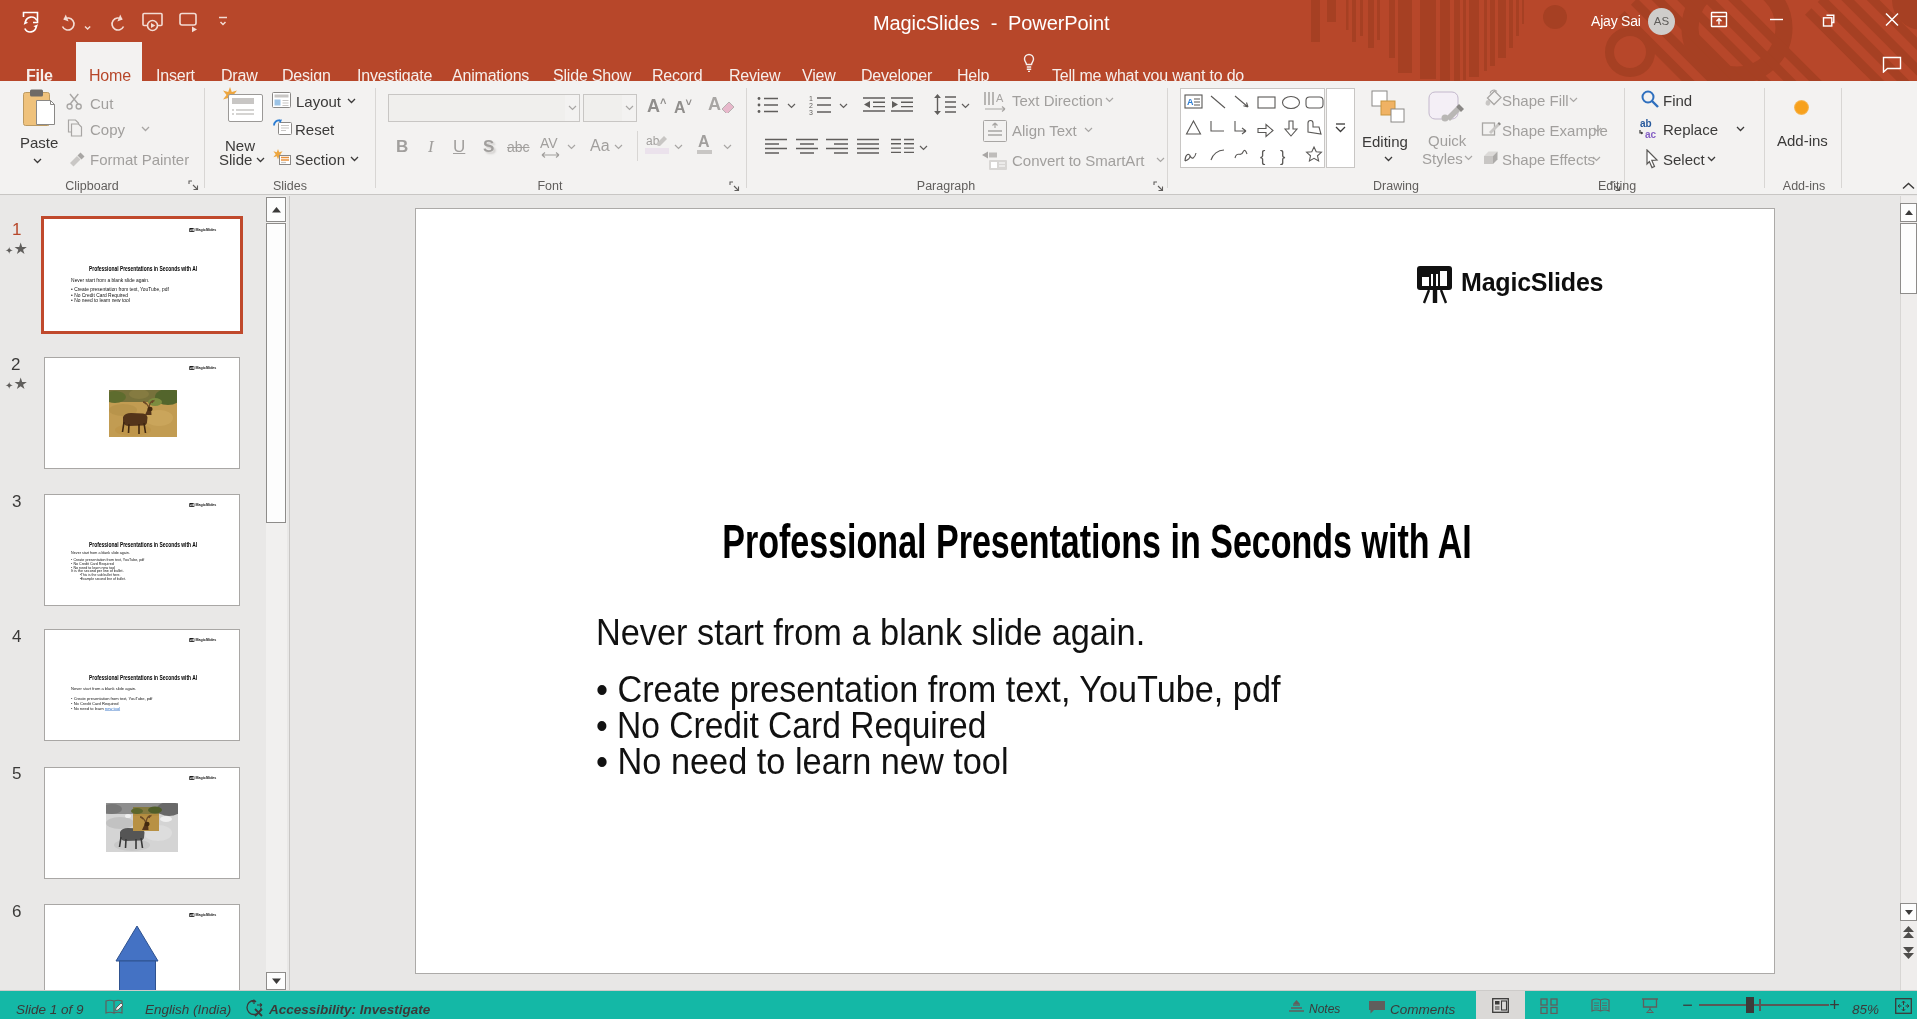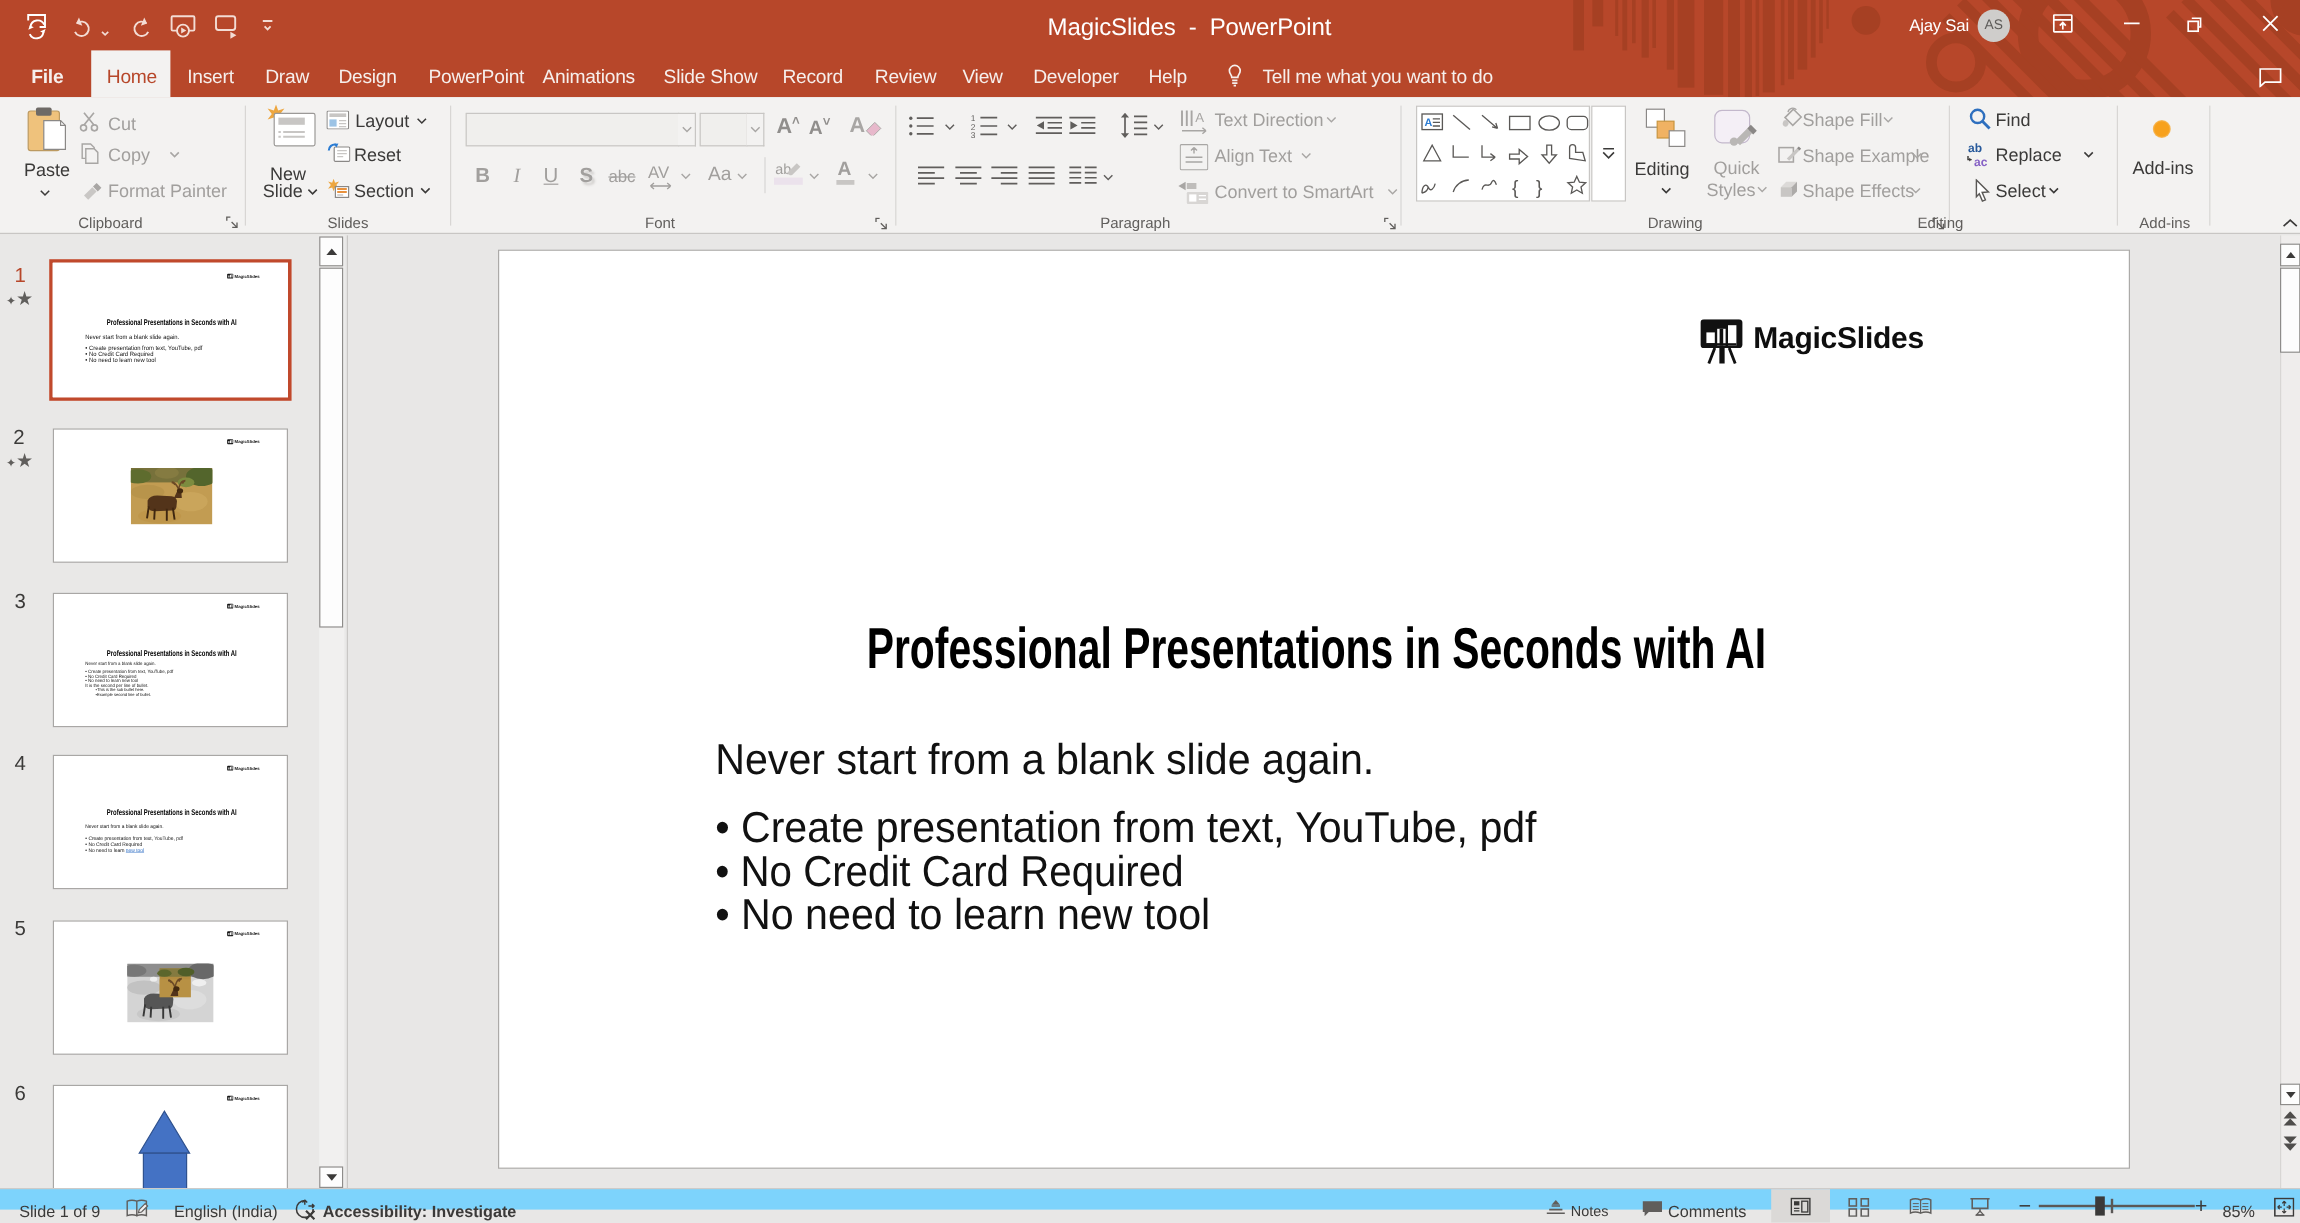--- a/index.html
+++ b/index.html
@@ -1,20 +1,20 @@
 <!DOCTYPE html>
 <html><head>
 <meta charset="utf-8">
 <style>
   html,body{margin:0;padding:0;background:#E8E7E6;}
   *{box-sizing:border-box;}
   body{font-family:"Liberation Sans",sans-serif;-webkit-font-smoothing:antialiased;}
   #root{position:relative;width:1917px;height:1019px;overflow:hidden;background:#E8E7E6;}
   .abs{position:absolute;}
-  .tabtxt{position:absolute;top:56px;font-size:16px;letter-spacing:-0.2px;color:#F6EFEC;white-space:nowrap;}
+  .tabtxt{position:absolute;top:67px;font-size:16px;letter-spacing:-0.2px;color:#F6EFEC;white-space:nowrap;}
   .glabel{position:absolute;top:98px;font-size:12.5px;color:#605E5C;text-align:center;white-space:nowrap;}
   .sep{position:absolute;top:7px;width:1px;height:100px;background:#D8D6D4;}
   .rlbl{position:absolute;font-size:15px;color:#3B3A39;white-space:nowrap;}
   .rlblg{position:absolute;font-size:15px;color:#A19F9D;white-space:nowrap;}
   .thumbbox{position:absolute;left:44px;width:196px;height:112px;background:#fff;border:1px solid #A9A7A5;overflow:hidden;}
   .snum{position:absolute;font-size:17px;color:#3B3A39;}
   .mini{position:absolute;left:0;top:0;width:1360px;height:766px;transform:scale(0.1443);transform-origin:0 0;}
   .mtitle{position:absolute;left:0;width:1360px;text-align:center;font-weight:bold;font-size:48px;color:#000;transform:scaleX(0.709);}
   .mline{position:absolute;font-size:36px;color:#111;white-space:nowrap;transform:scaleX(0.94);transform-origin:0 0;}
 </style>
@@ -109,21 +109,21 @@
   <svg class="abs" style="left:1882px;top:56px;" width="20" height="17" viewBox="0 0 20 17">
     <path d="M1.5 1.5 h17 v11 h-13 l-4 3.5z" fill="none" stroke="#FFFFFF" stroke-width="1.4"></path>
   </svg>
 
   <div class="abs" style="left:76px;top:42px;width:66px;height:39px;background:#F3F2F1;"></div>
   <div class="tabtxt" style="left:26px;font-weight:bold;">File</div>
   <div class="tabtxt" style="left:89px;color:#B7472A;">Home</div>
   <div class="tabtxt" style="left:156px;">Insert</div>
   <div class="tabtxt" style="left:221px;">Draw</div>
   <div class="tabtxt" style="left:282px;">Design</div>
-  <div class="tabtxt" style="left:357px;">PowerPoint</div>
+  <div class="tabtxt" style="left:357px;">Investigate</div>
   <div class="tabtxt" style="left:452px;">Animations</div>
   <div class="tabtxt" style="left:553px;">Slide Show</div>
   <div class="tabtxt" style="left:652px;">Record</div>
   <div class="tabtxt" style="left:729px;">Review</div>
   <div class="tabtxt" style="left:802px;">View</div>
   <div class="tabtxt" style="left:861px;">Developer</div>
   <div class="tabtxt" style="left:957px;">Help</div>
 
   <svg class="abs" style="left:1020px;top:50px;" width="18" height="24" viewBox="0 0 18 24">
     <g stroke="#F6EFEC" stroke-width="1.4" fill="none">
@@ -666,21 +666,21 @@
   <svg class="abs" style="left:1902px;top:730px;" width="13" height="34" viewBox="0 0 13 34">
     <g fill="#4F4D4B">
       <path d="M6.5 0 L12 6 H1z"></path>
           <path d="M6.5 6 L12 12 H1z"></path>
       <path d="M6.5 33 L12 27 H1z"></path>
           <path d="M6.5 27 L12 21 H1z"></path>
     </g>
   </svg>
 </div>
 
-<div id="statusbar" class="abs" style="left:0;top:990px;width:1917px;height:18px;background:#7dd3fc;border-top:1px solid #CDCBC9;">
+<div id="statusbar" class="abs" style="left:0;top:990px;width:1917px;height:29px;background:#14b8a6;border-top:1px solid #CDCBC9;font-style:italic;">
   <div class="abs" style="left:16px;top:11px;font-size:13.5px;color:#3B3A39;">Slide 1 of 9</div>
   <svg class="abs" style="left:105px;top:8px;" width="20" height="16" viewBox="0 0 20 16">
     <path d="M1 2 q4 -1.5 8 0 v12 q-4 -1.5 -8 0z M9 2 q4 -1.5 8 0 v12 q-4 -1.5 -8 0z" fill="none" stroke="#605E5C" stroke-width="1.2"></path>
     <path d="M11 9 l5 -5 2 2 -5 5 -2.6 0.6z" fill="#F2F1F0" stroke="#605E5C" stroke-width="1"></path>
   </svg>
   <div class="abs" style="left:145px;top:11px;font-size:13.5px;color:#3B3A39;">English (India)</div>
   <svg class="abs" style="left:246px;top:8px;" width="21" height="19" viewBox="0 0 21 19">
     <path d="M8 1.5 a7 7 0 1 0 7 7" fill="none" stroke="#3B3A39" stroke-width="1.3"></path>
     <path d="M8 5 v-4 M8 1 l-2 2 M8 1 l2 2" stroke="#3B3A39" stroke-width="1.2" fill="none"></path>
     <path d="M11 6 h5 M16 6 l-2 -1.6 M16 6 l-2 1.6" stroke="#3B3A39" stroke-width="1.2" fill="none"></path>

